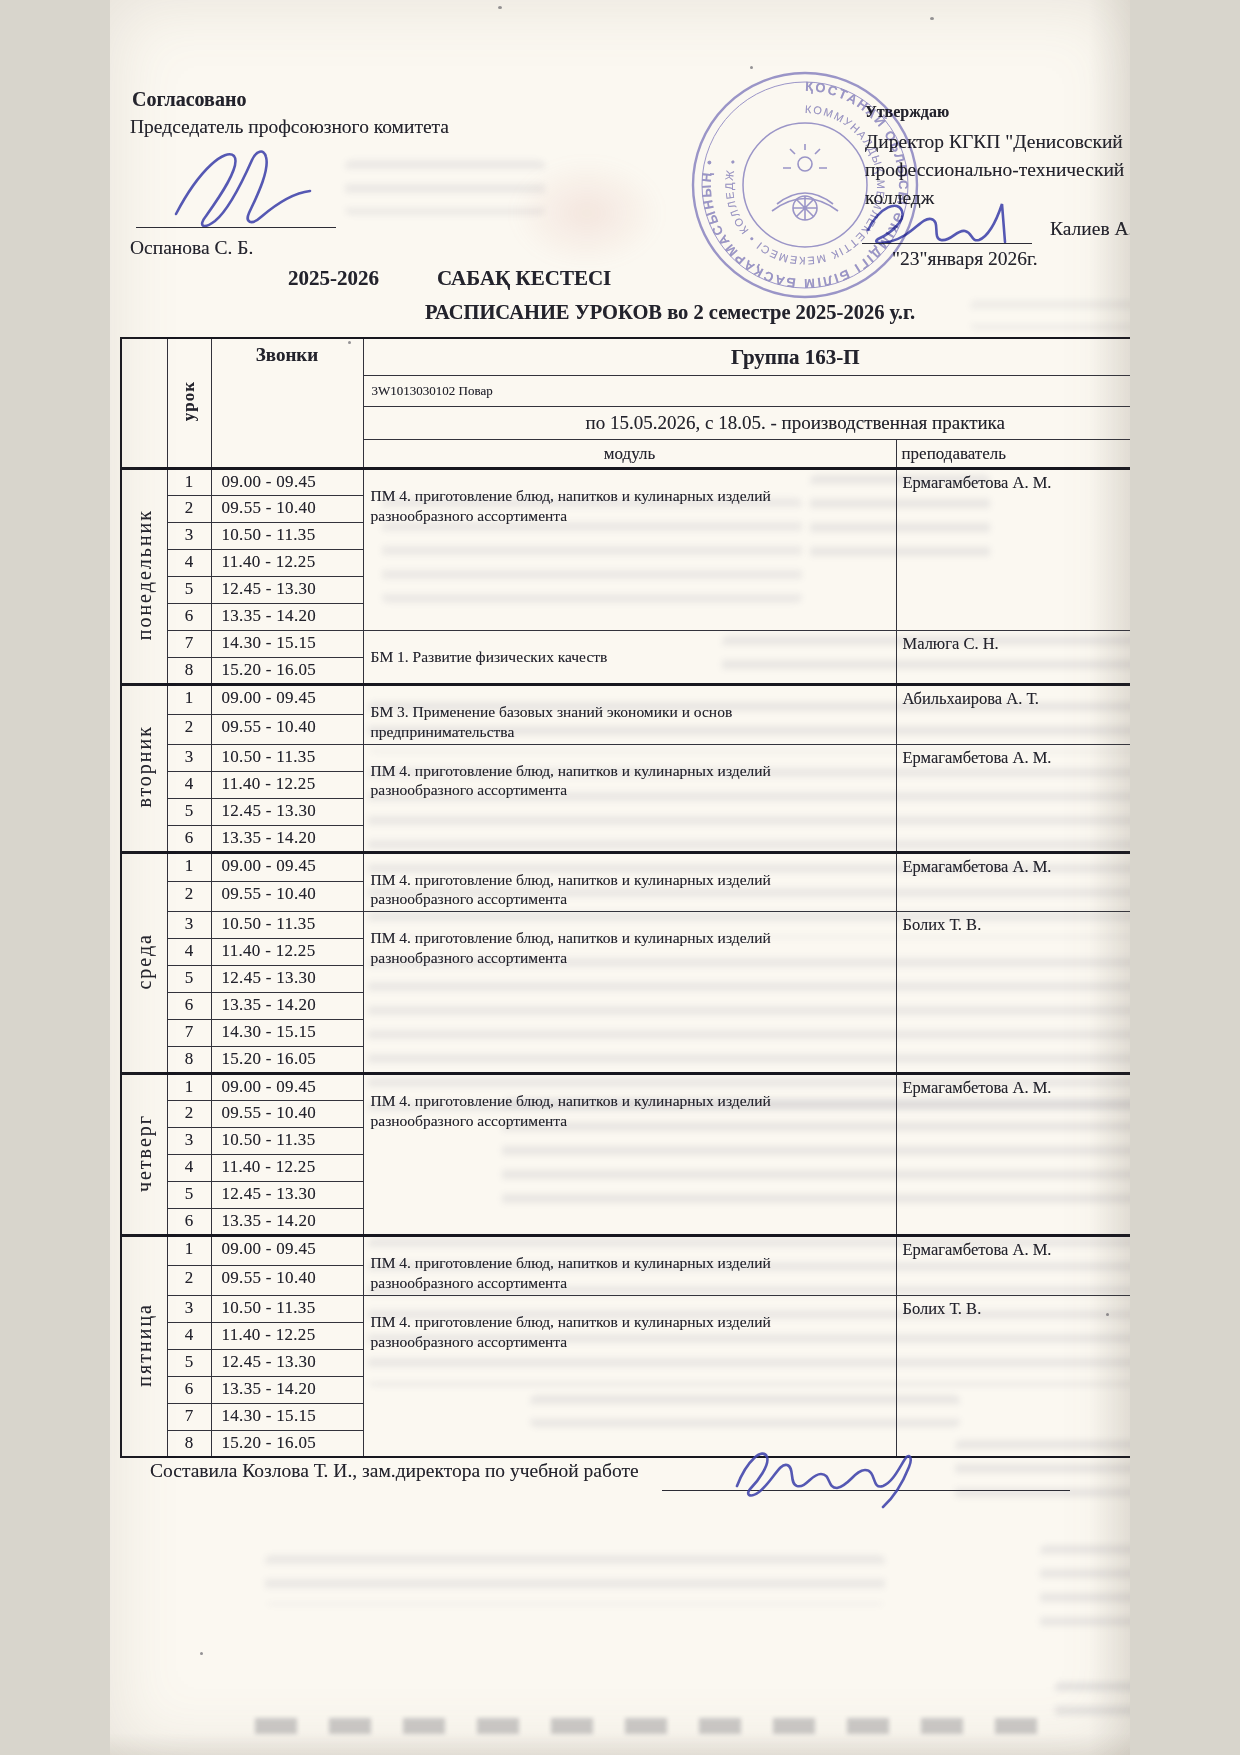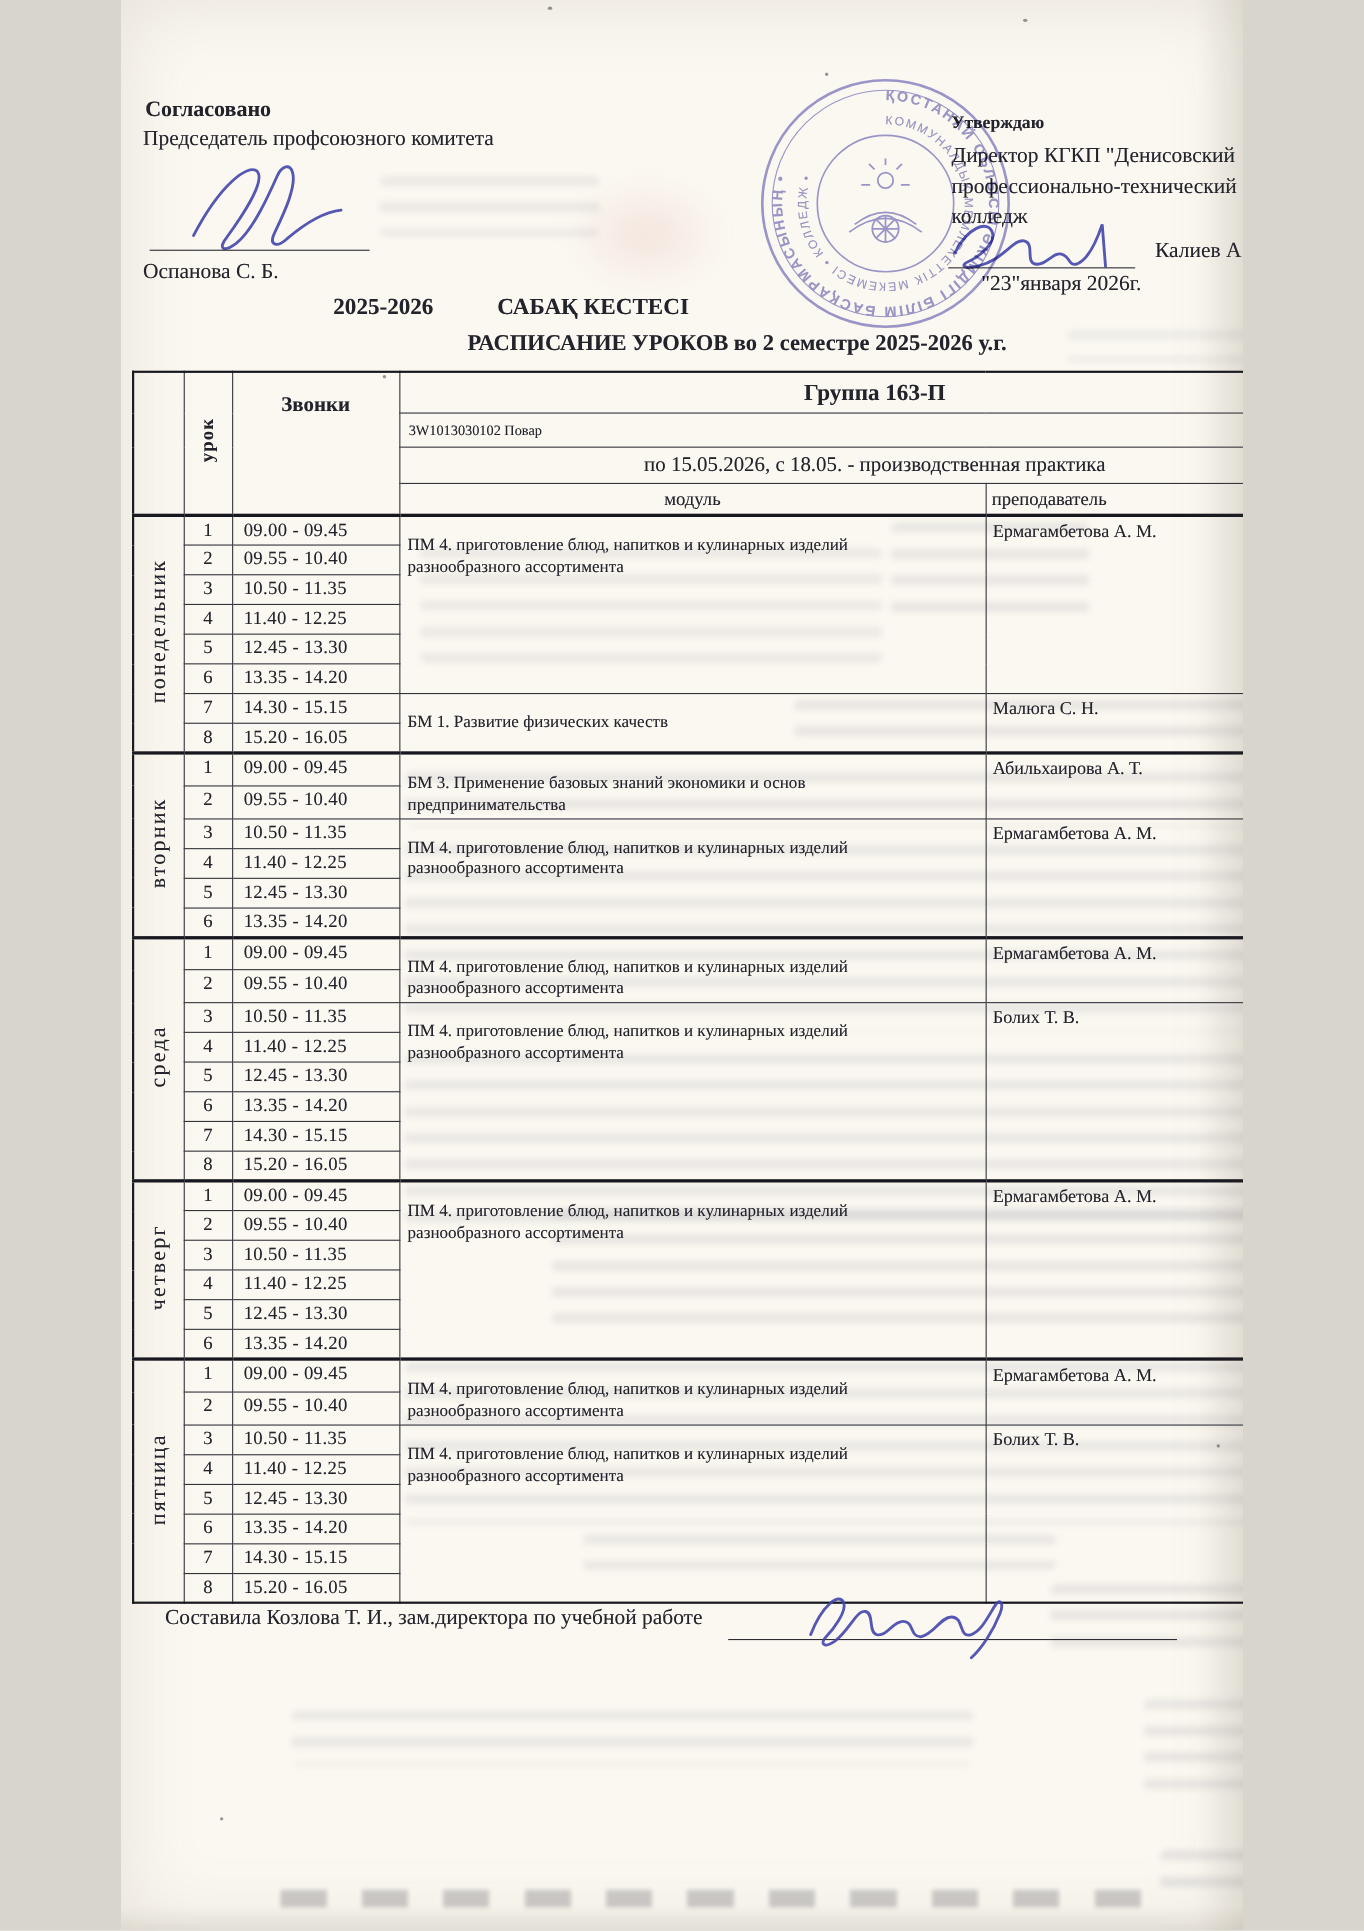--- a/index.html
+++ b/index.html
@@ -13,34 +13,34 @@
   .page::after{content:"";position:absolute;inset:0;pointer-events:none;
     box-shadow:inset 0 0 70px rgba(125,115,95,.16);}
   .txt{position:absolute;font-size:19.5px;white-space:nowrap;}
   .bold{font-weight:bold;}
   .hline{position:absolute;border-bottom:1.8px solid #2c2c35;}
   .sig{position:absolute;}
   .sig path{fill:none;stroke:#4246ac;stroke-width:2.6;stroke-linecap:round;opacity:.9;}
   
   .title1{position:absolute;left:178px;top:266px;display:flex;font-weight:bold;font-size:21px;}
   .title1 span{white-space:pre;}
-  .title1 .gap1{margin-right:58px;margin-left:15px;} .title1 .gap2{margin-right:36px;}
+  .title1 .gap1{margin-right:58px;} .title1 .gap2{margin-right:36px;}
   .title2{position:absolute;left:0;top:301px;width:1120px;text-align:center;
     font-weight:bold;font-size:20.5px;}
   
   .schedule{position:absolute;left:10px;top:337px;width:1107px;border-collapse:collapse;
     table-layout:fixed;border:2.6px solid #17171f;}
   .schedule td{border:1.6px solid #33333c;overflow:hidden;}
   .schedule tr{height:27px;}
   tr.day-start td{border-top:3px solid #17171f;}
   .h-corner{height:34px;}
   .h-urok{text-align:center;vertical-align:middle;}
   .h-urok span{display:inline-block;writing-mode:vertical-rl;transform:rotate(180deg);
     font-weight:bold;font-size:17px;letter-spacing:1px;}
-  .h-bells{font-weight:bold;font-size:19px;text-align:center;vertical-align:top;padding-top:19px;}
+  .h-bells{font-weight:bold;font-size:19px;text-align:center;vertical-align:top;padding-top:5px;}
   .h-group{font-weight:bold;font-size:21px;text-align:center;vertical-align:middle;height:34px;}
   .h-qual{font-size:13px;padding-left:8px;vertical-align:middle;height:28px;}
   .h-note{font-size:19px;text-align:center;vertical-align:middle;height:30px;}
   .h-col{font-size:17px;vertical-align:middle;height:25px;padding:1px 4px;}
   .center{text-align:center;} .left{text-align:left;padding-left:5px;}
   .c-day{vertical-align:middle;text-align:center;}
   .day-label{display:inline-block;writing-mode:vertical-rl;transform:rotate(180deg);
     font-size:20px;letter-spacing:2px;}
   .c-num{text-align:center;font-size:17px;vertical-align:top;padding-top:2px;}
   .c-time{font-size:17px;padding:2px 0 0 10px;vertical-align:top;letter-spacing:.3px;}

